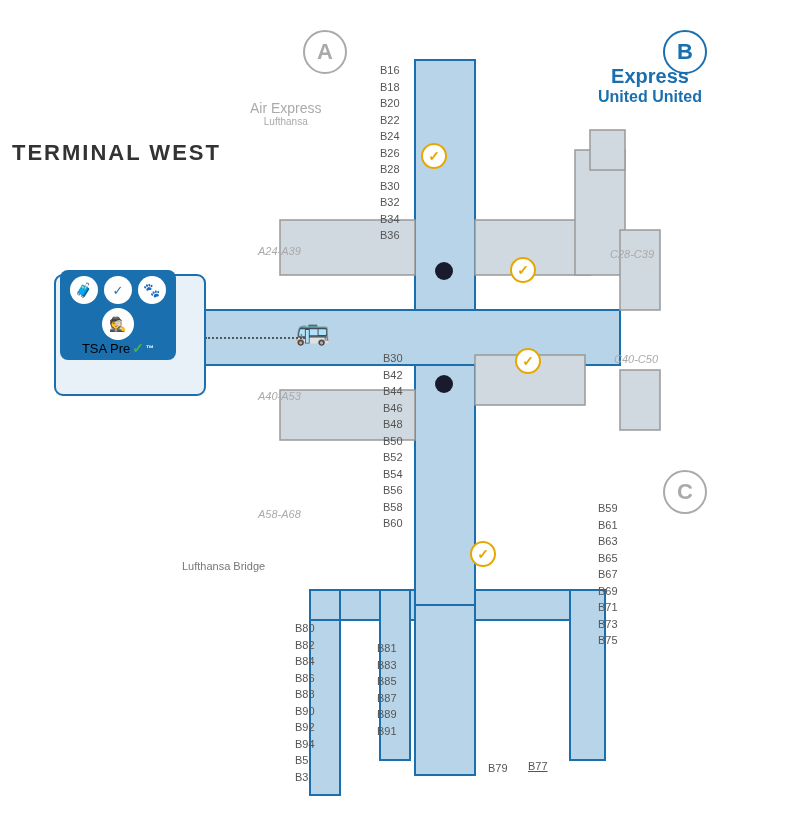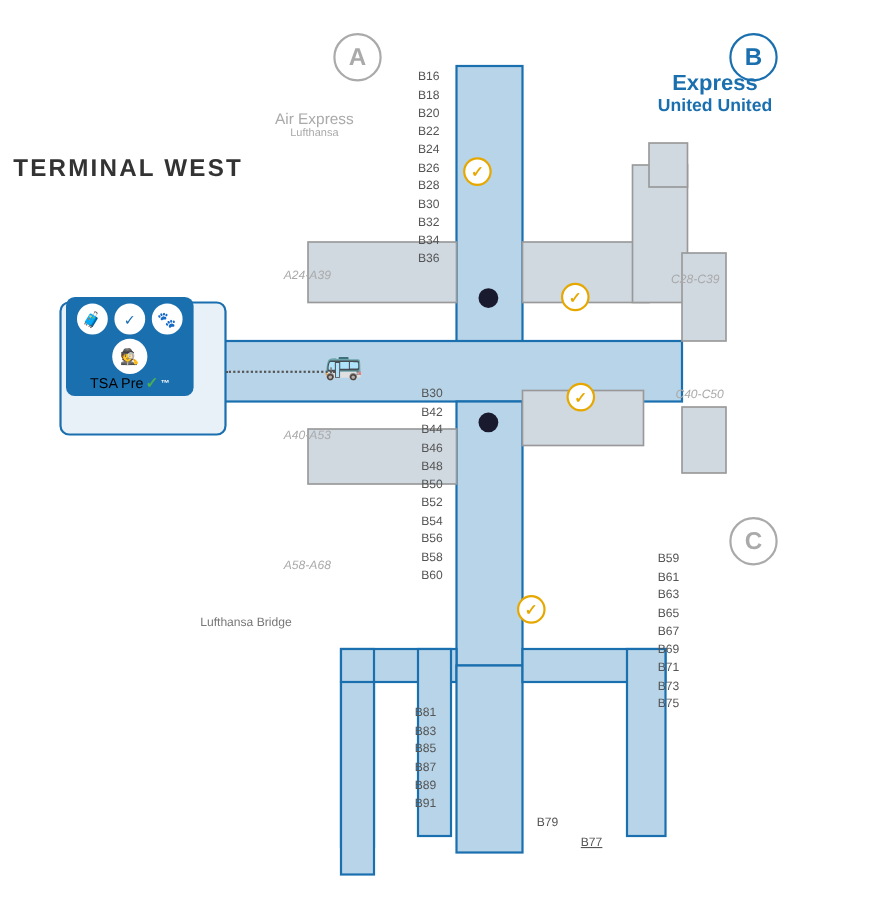--- a/index.html
+++ b/index.html
@@ -246,30 +246,33 @@
   <div class="gate-label" style="left:380px;top:62px;">
     B16<br>B18<br>B20<br>B22<br>B24<br>B26<br>B28<br>B30<br>B32<br>B34<br>B36
   </div>
 
 
   <div class="gate-label" style="left:383px;top:350px;">
     B30<br>B42<br>B44<br>B46<br>B48<br>B50<br>B52<br>B54<br>B56<br>B58<br>B60
   </div>
 
 
+  <div class="gate-label" style="left:295px;top:620px;">
+    B80<br>B82<br>B84<br>B86<br>B88<br>B90<br>B92<br>B94<br>B5<br>B3
+  </div>
 
   <div class="gate-label" style="left:361px;top:640px;margin-left:16px;">
     B81<br>B83<br>B85<br>B87<br>B89<br>B91
   </div>
 
   <div class="gate-label" style="left:558px;top:500px;margin-left:40px;">
     B59<br>B61<br>B63<br>B65<br>B67<br>B69<br>B71<br>B73<br>B75
   </div>
 
-  <div class="gate-label" style="left:488px;top:740px;">B79</div>
+  <div class="gate-label" style="left:488px;top:760px;">B79</div>
   <div class="gate-label" style="left:528px;top:758px;text-decoration:underline;">B77</div>
 
   <div class="range-label" style="left:258px;top:245px;">A24-A39</div>
   <div class="range-label" style="left:258px;top:390px;">A40-A53</div>
   <div class="range-label" style="left:258px;top:508px;">A58-A68</div>
   <div class="range-label" style="left:610px;top:248px;">C28-C39</div>
   <div class="range-label" style="left:614px;top:353px;text-align:right;">C40-C50</div>
 
   <div class="check-circle" style="left:421px;top:143px;">✓</div>
 

